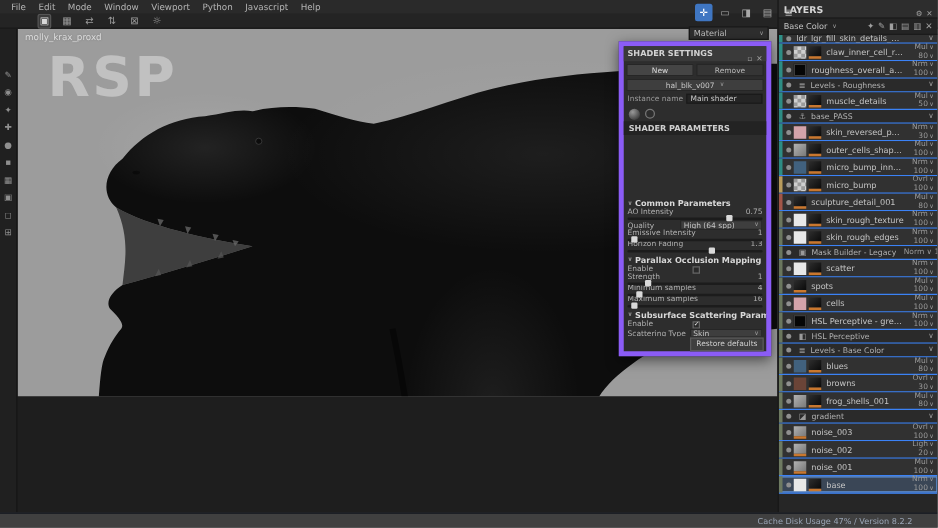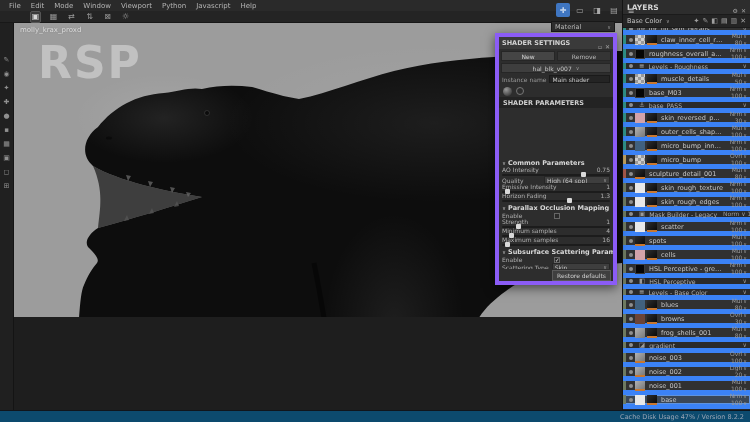--- a/index.html
+++ b/index.html
@@ -64,21 +64,21 @@
   #restore-button{background:#3f3f3f;border:1px solid #5a5a5a;font-size:6px;color:#cfcfcf;padding:1px 4px;white-space:nowrap;}
   
   #layers-panel{left:622px;top:0;width:128px;height:410px;background:#262626;border-left:1px solid #141414;z-index:5;display:flex;flex-direction:column;}
   #layers-header{height:14px;background:#2d2d2d;display:flex;align-items:center;padding:0 4px;flex:none;}
   #layers-header .t{flex:1;font-size:7.5px;font-weight:bold;color:#d6d6d6;}
   #channel-row{height:14px;background:#242424;border-top:1px solid #1b1b1b;border-bottom:1px solid #1b1b1b;display:flex;align-items:center;padding:0 4px;gap:2px;flex:none;}
   #channel-dropdown{display:flex;align-items:center;gap:4px;font-size:6.5px;color:#c2c2c2;flex:1;white-space:nowrap;}
   #layer-actions{display:flex;gap:3px;}
   .la-icon{font-size:7px;color:#9f9f9f;}
   #layer-list{flex:1;overflow:hidden;display:flex;flex-direction:column;}
-  .lrow{display:flex;align-items:center;border-bottom:5px solid #3b82f6;background:#313131;position:relative;flex:none;}
+  .lrow{display:flex;align-items:center;border-bottom:1px solid #3b82f6;background:#313131;position:relative;flex:none;}
   .lrow.layer{height:14px;}
   .lrow.effect{height:11px;background:#2a2a2a;}
   .lrow.partial{height:7px;overflow:hidden;}
   .lrow.selected{box-shadow:inset 0 0 0 1px #5f93dd;background:#3a4656;}
   .tagstrip{width:3px;align-self:stretch;flex:none;}
   .eyecol{width:9px;display:flex;justify-content:center;flex:none;}
   .eyedot{width:4px;height:4px;border-radius:50%;background:#8f8f8f;}
   .th{width:10px;height:10px;margin-right:2px;flex:none;}
   .th-mat{border-bottom:2px solid #c9772e;}
   .th-checker{background:repeating-conic-gradient(#cfcfcf 0 25%,#9a9a9a 0 50%);background-size:6px 6px;}
@@ -88,21 +88,21 @@
   .th-pink{background:#d3a3aa;}
   .th-blue{background:#41617e;}
   .th-brown{background:#6b4437;}
   .th-grey{background:linear-gradient(135deg,#b2b2b2,#787878);}
   .lname{flex:1;font-size:6.5px;color:#c4c4c4;white-space:nowrap;overflow:hidden;text-overflow:ellipsis;padding-left:2px;}
   .effect .lname{font-size:6.2px;color:#b0b0b0;}
   .eff-icon{font-size:6.5px;color:#9a9a9a;margin:0 2px 0 4px;}
   .rcol{width:27px;text-align:right;padding-right:3px;font-size:6px;color:#9a9a9a;line-height:6.5px;white-space:nowrap;flex:none;}
   .rcol .caret{margin-left:1px;}
   
-  #status-bar{left:0;top:410px;width:750px;height:12px;background:#0c4a6e;border-top:1px solid #10151c;display:flex;align-items:center;justify-content:flex-end;padding-right:6px;z-index:8;}
+  #status-bar{left:0;top:410px;width:750px;height:12px;background:#404040;border-top:1px solid #10151c;display:flex;align-items:center;justify-content:flex-end;padding-right:20px;z-index:8;}
   #status-bar .t{font-size:6.5px;color:#9aa5b5;white-space:nowrap;}
 </style>
 </head>
 <body>
 
 <div class="abs" id="menu-bar">
     <span class="menu-item">File</span>
     <span class="menu-item">Edit</span>
     <span class="menu-item">Mode</span>
     <span class="menu-item">Window</span>
@@ -395,32 +395,20 @@
           <span class="eyedot"></span>
         </span>
         <span class="th th-checker"></span>
         <span class="th th-dark th-mat"></span>
         <span class="lname">muscle_details</span>
         <span class="rcol">
           <div>Mul<span class="caret">∨</span></div>
           <div>50<span class="caret">∨</span></div>
         </span>
       </div>
-      <div class="lrow layer">
-        <span class="tagstrip" style="background: rgb(47, 145, 136);"></span>
-        <span class="eyecol">
-          <span class="eyedot"></span>
-        </span>
-        <span class="th th-black th-mat"></span>
-        <span class="lname">base_M03</span>
-        <span class="rcol">
-          <div>Nrm<span class="caret">∨</span></div>
-          <div>100<span class="caret">∨</span></div>
-        </span>
-      </div>
       <div class="lrow effect">
         <span class="tagstrip" style="background: rgb(47, 145, 136);"></span>
         <span class="eyecol">
           <span class="eyedot"></span>
         </span>
         <span class="eff-icon">⚓</span>
         <span class="lname">base_PASS</span>
         <span class="rcol">∨</span>
       </div>
       <div class="lrow layer">

